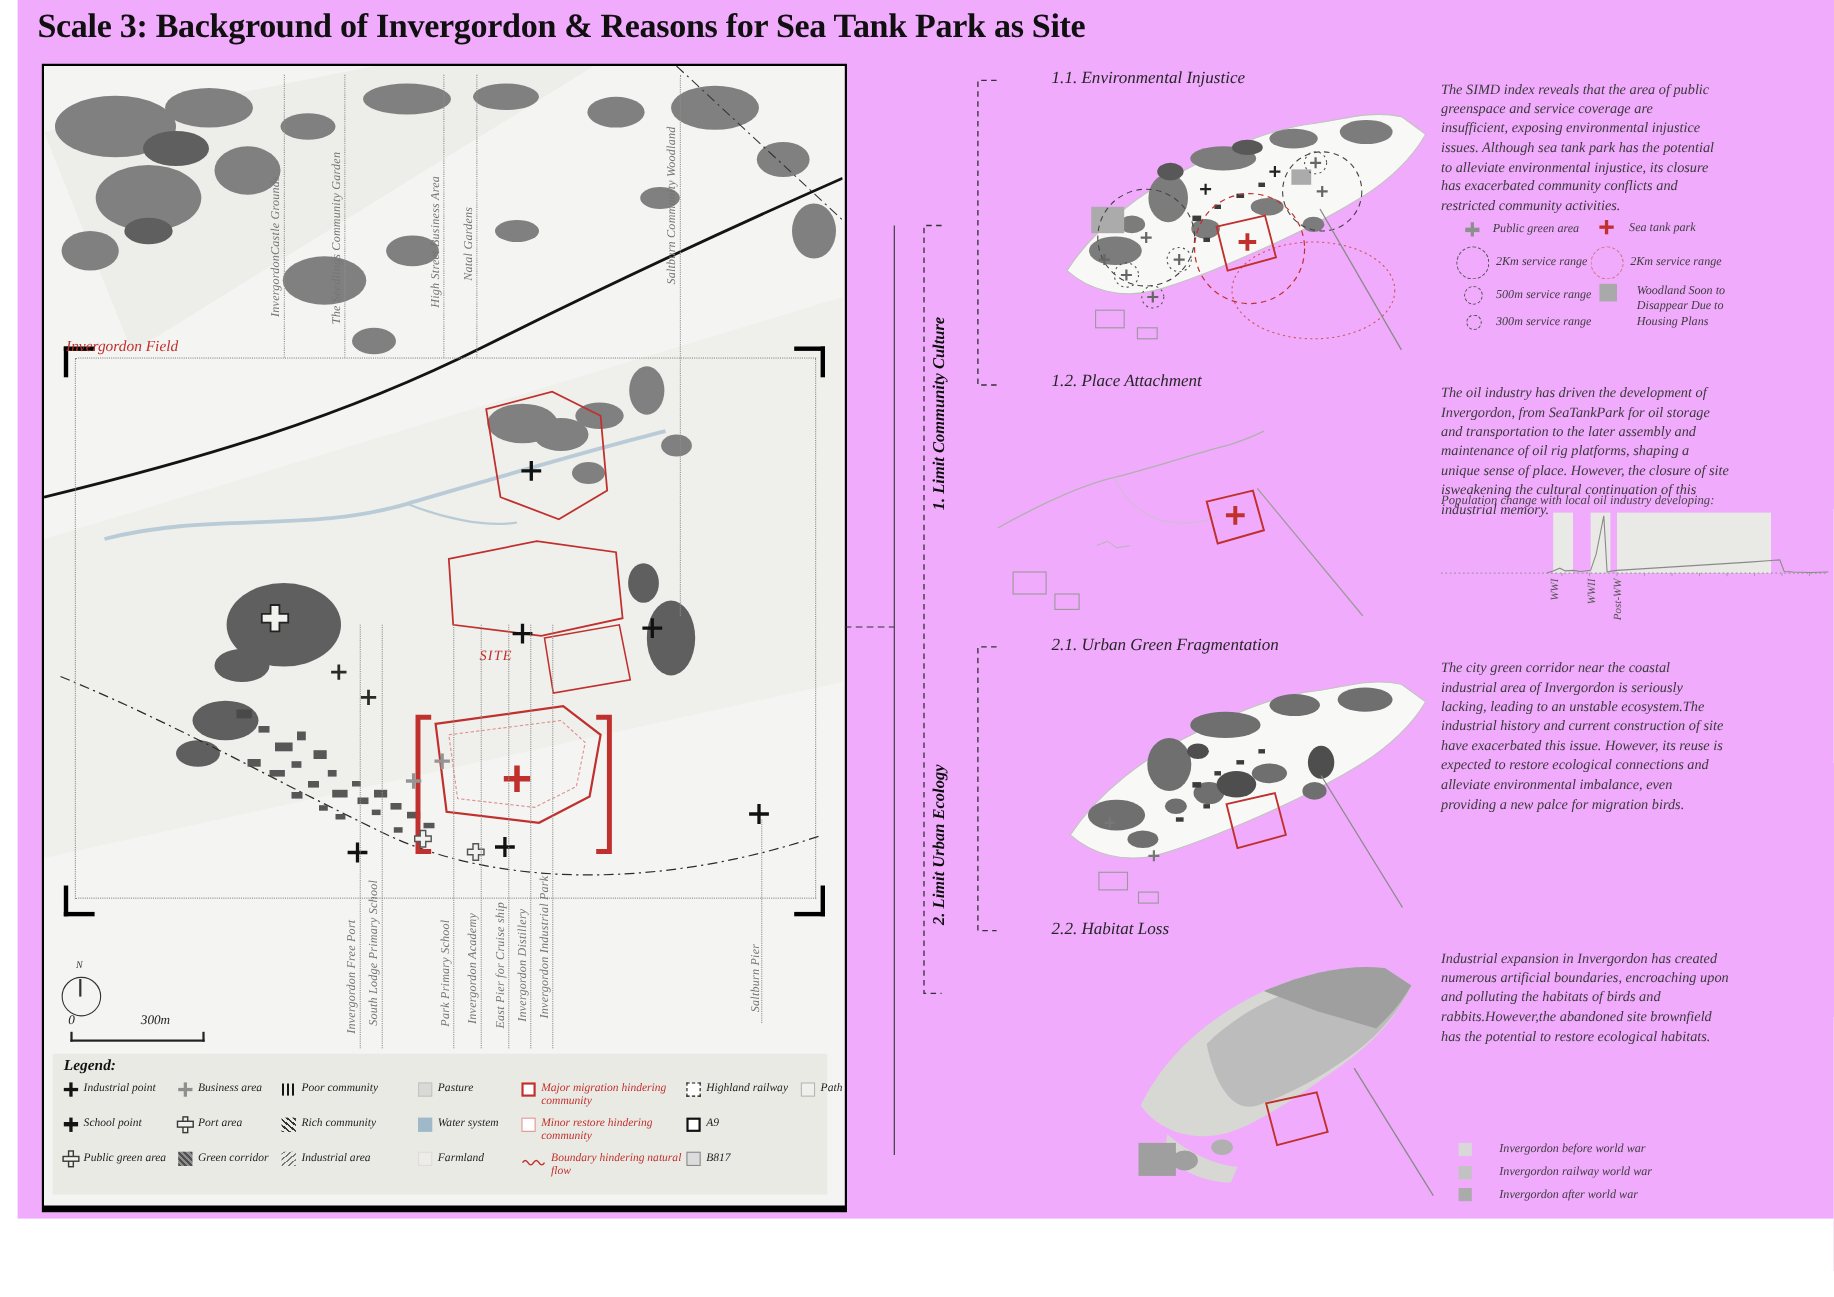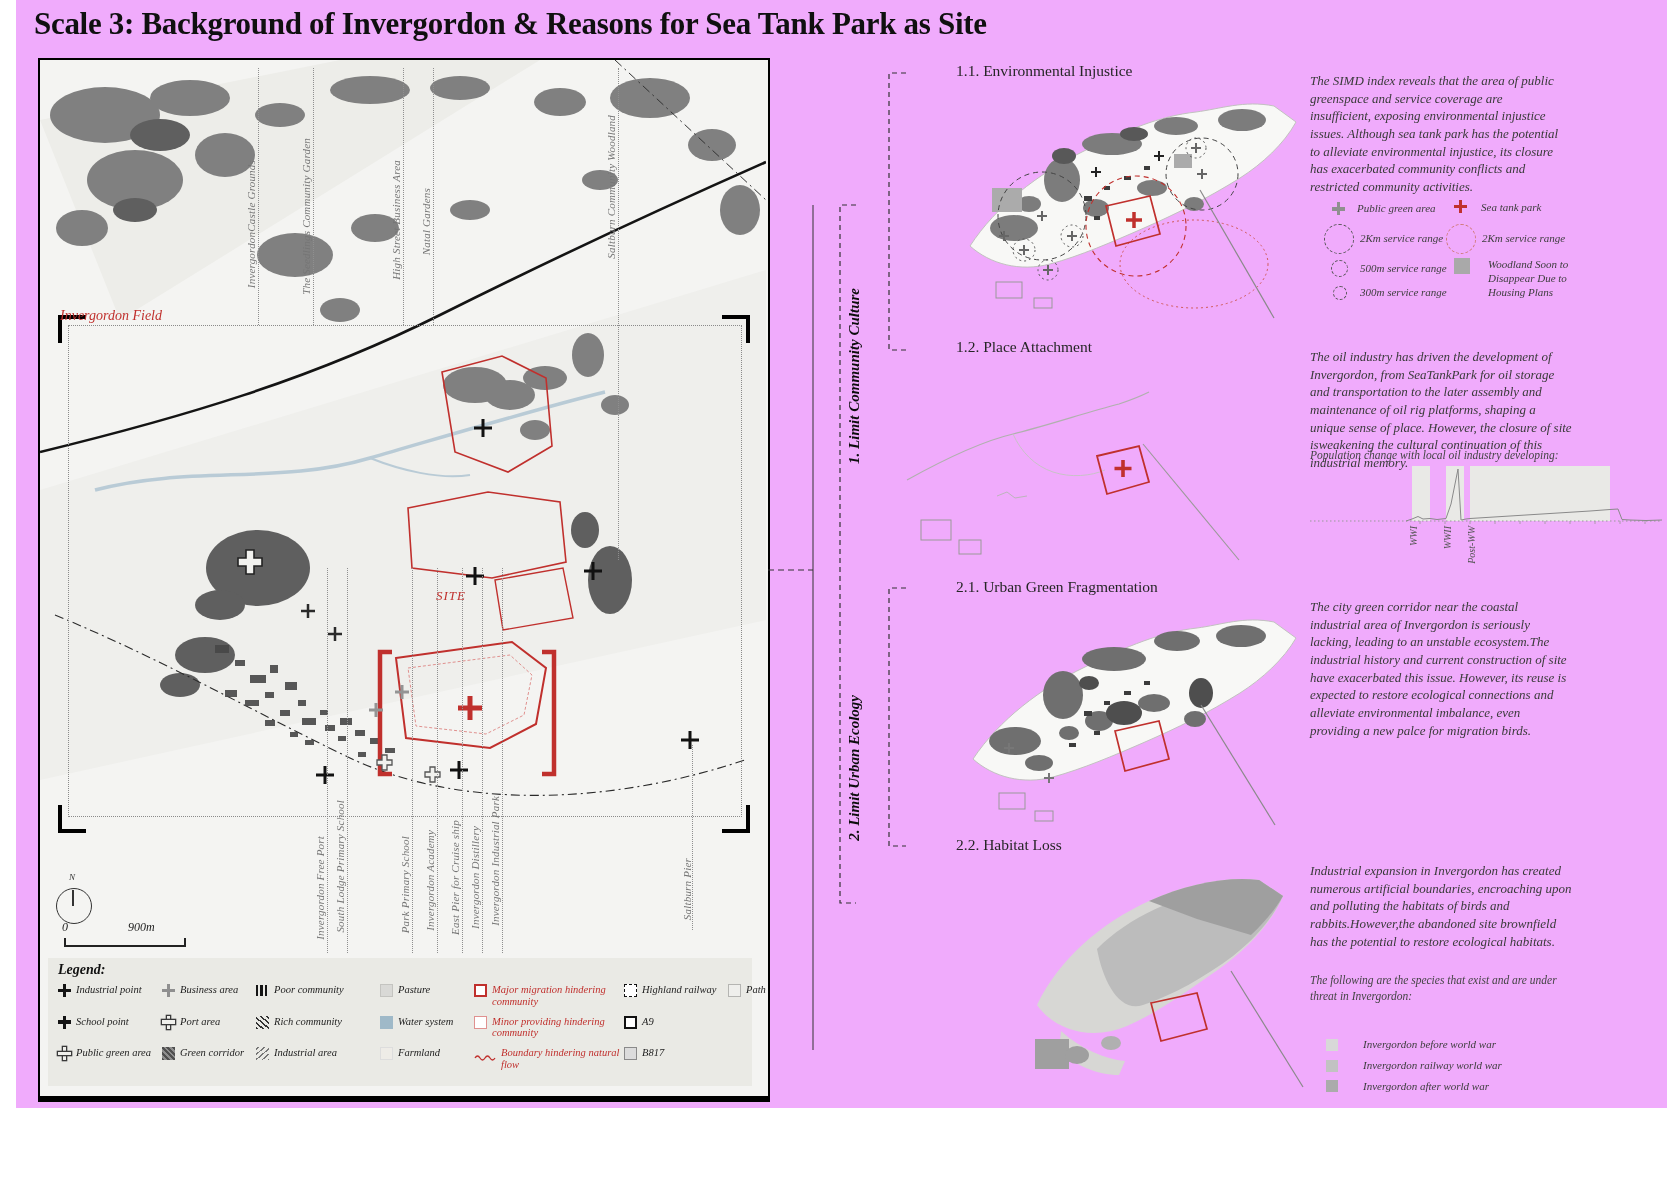--- a/index.html
+++ b/index.html
@@ -44,21 +44,21 @@
   .h-rich{background:repeating-linear-gradient(40deg,#333 0 1.5px,transparent 1.5px 4px);}
   .h-ind{background:repeating-linear-gradient(-40deg,#777 0 1.2px,transparent 1.2px 4px);}
   
   .ncirc{position:absolute;left:16px;top:828px;width:34px;height:34px;border:1.5px solid #333;border-radius:50%;z-index:3;}
   .npin{position:absolute;left:32px;top:830px;width:1.5px;height:16px;background:#333;z-index:3;}
   .nlab{position:absolute;left:29px;top:812px;font-size:9px;font-style:italic;color:#333;z-index:3;}
   .scale-bar{position:absolute;left:24px;top:878px;width:118px;height:7px;border-left:2px solid #222;
              border-right:2px solid #222;border-bottom:2px solid #222;z-index:3;}
   .scale-num{position:absolute;font-style:italic;font-size:12px;color:#222;z-index:3;}
   
-  .sec-h{position:absolute;font-size:15.5px;color:#262626;white-space:nowrap;}
+  .sec-h{position:absolute;font-style:italic;font-size:15.5px;color:#262626;white-space:nowrap;}
   .para{position:absolute;font-style:italic;font-size:13px;line-height:1.36;color:#3a3a3a;text-align:left;}
   .smallcap{position:absolute;font-style:italic;font-size:11.5px;color:#444;}
   .vgroup{position:absolute;writing-mode:vertical-rl;transform:rotate(180deg);
           font-style:italic;font-weight:bold;font-size:15px;color:#0d0d0d;white-space:nowrap;}
   .minileg-txt{font-style:italic;font-size:11px;color:#3d3d3d;line-height:1.25;}
   .circ{display:inline-block;border-radius:50%;border:1.1px dashed #555;box-sizing:border-box;flex:none;background:transparent;}
   .mrow{position:absolute;display:flex;align-items:center;}
   .chart-vlab{position:absolute;writing-mode:vertical-rl;transform:rotate(180deg);
           font-style:italic;font-size:10px;color:#555;white-space:nowrap;}
 </style>
@@ -209,21 +209,21 @@
     <div class="vlabel" style="left:384px;top:770px;">Invergordon Academy</div>
     <div class="vlabel" style="left:409px;top:760px;">East Pier for Cruise ship</div>
     <div class="vlabel" style="left:429px;top:766px;">Invergordon Distillery</div>
     <div class="vlabel" style="left:449px;top:736px;">Invergordon Industrial Park</div>
     <div class="vlabel" style="left:641px;top:798px;">Saltburn Pier</div>
 
     <div class="nlab">N</div>
     <div class="ncirc"></div>
     <div class="npin"></div>
     <div class="scale-num" style="left:22px;top:860px;">0</div>
-    <div class="scale-num" style="left:88px;top:860px;">900m</div>
+    <div class="scale-num" style="left:88px;top:860px;">300m</div>
     <div class="scale-bar"></div>
 
     <div class="leg-band">
       <div class="leg-title">Legend:</div>
       <div class="leg-grid">
         <div class="leg-item">
             <span class="xc ink"></span>
             <span class="leg-txt">Industrial point</span>
           </div>
         <div class="leg-item">
@@ -262,21 +262,21 @@
         <div class="leg-item">
             <span class="lic h-rich"></span>
             <span class="leg-txt">Rich community</span>
           </div>
         <div class="leg-item">
             <span class="lic sq-water"></span>
             <span class="leg-txt">Water system</span>
           </div>
         <div class="leg-item">
             <span class="lic sq-redl"></span>
-            <span class="leg-txt red-txt">Minor providing hindering community</span>
+            <span class="leg-txt red-txt">Minor restore hindering community</span>
           </div>
         <div class="leg-item">
             <span class="lic sq-blk"></span>
             <span class="leg-txt">A9</span>
           </div>
         <div class="leg-item"></div>
 
         <div class="leg-item">
             <span class="xc xo ink"></span>
             <span class="leg-txt">Public green area</span>
@@ -500,21 +500,20 @@
     <path d="M96,96 C128,64 176,42 224,35 L258,27 L282,43 C272,65 254,86 232,103 C204,124 172,142 142,152 C118,160 102,128 96,96 Z" fill="#bcbcbc"></path>
     <path d="M148,48 C186,31 226,23 258,27 L282,43 C274,57 263,70 250,82 L196,66 Z" fill="#9f9f9f"></path>
     <rect x="34" y="186" width="34" height="30" fill="#9f9f9f"></rect>
     <ellipse cx="76" cy="202" rx="12" ry="9" fill="#9f9f9f"></ellipse>
     <ellipse cx="110" cy="190" rx="10" ry="7" fill="#b0b0b0"></ellipse>
     <path d="M150,150 L196,140 L206,176 L160,188 Z" stroke="#c0302d" stroke-width="1.7" fill="none"></path>
     <path d="M230,118 L302,234" stroke="#8a8a8a" stroke-width="1.2" fill="none"></path>
   </svg>
 
   <div class="para" style="left:1294px;top:862px;width:266px;">Industrial expansion in Invergordon has created numerous artificial boundaries, encroaching upon and polluting the habitats of birds and rabbits.However,the abandoned site brownfield has the potential to restore ecological habitats.</div>
-  <div class="smallcap" style="left:1294px;top:972px;width:250px;line-height:1.4;">The following are the species that exist and are under threat in Invergordon:</div>
 
   <div class="abs" style="left:1310px;top:1038px;width:300px;">
     <div class="mrow" style="position:relative;margin-bottom:7px;">
         <span style="width:12px;height:12px;background:#d8d8d8;flex:none;margin-right:25px;"></span>
         <span class="minileg-txt">Invergordon before world war</span>
       </div>
     <div class="mrow" style="position:relative;margin-bottom:7px;">
         <span style="width:12px;height:12px;background:#c2c2c2;flex:none;margin-right:25px;"></span>
         <span class="minileg-txt">Invergordon railway world war</span>
       </div>

